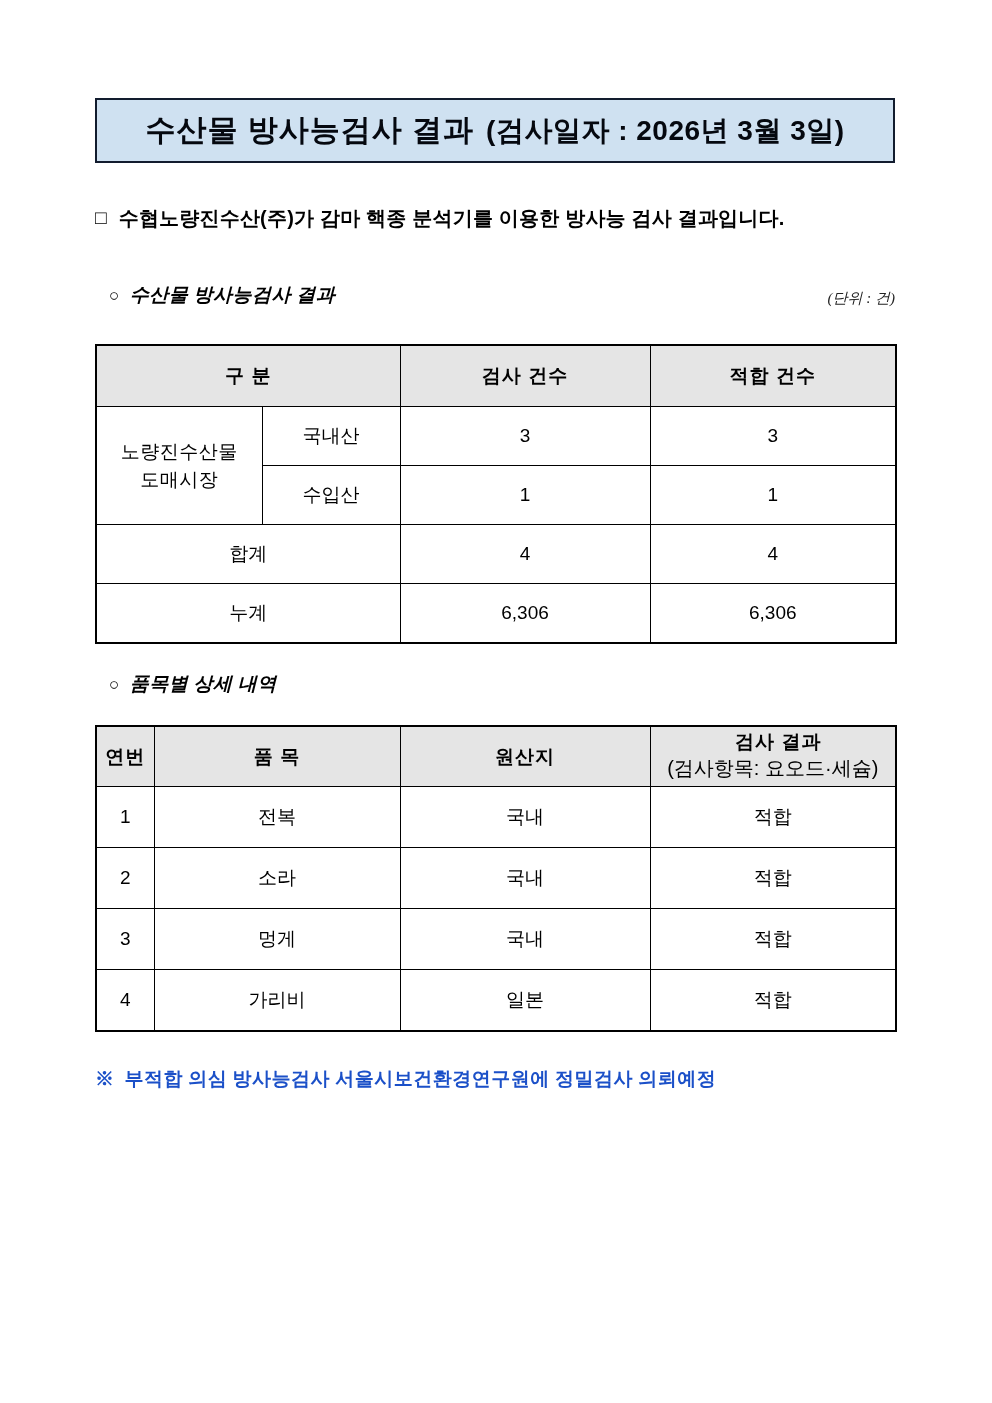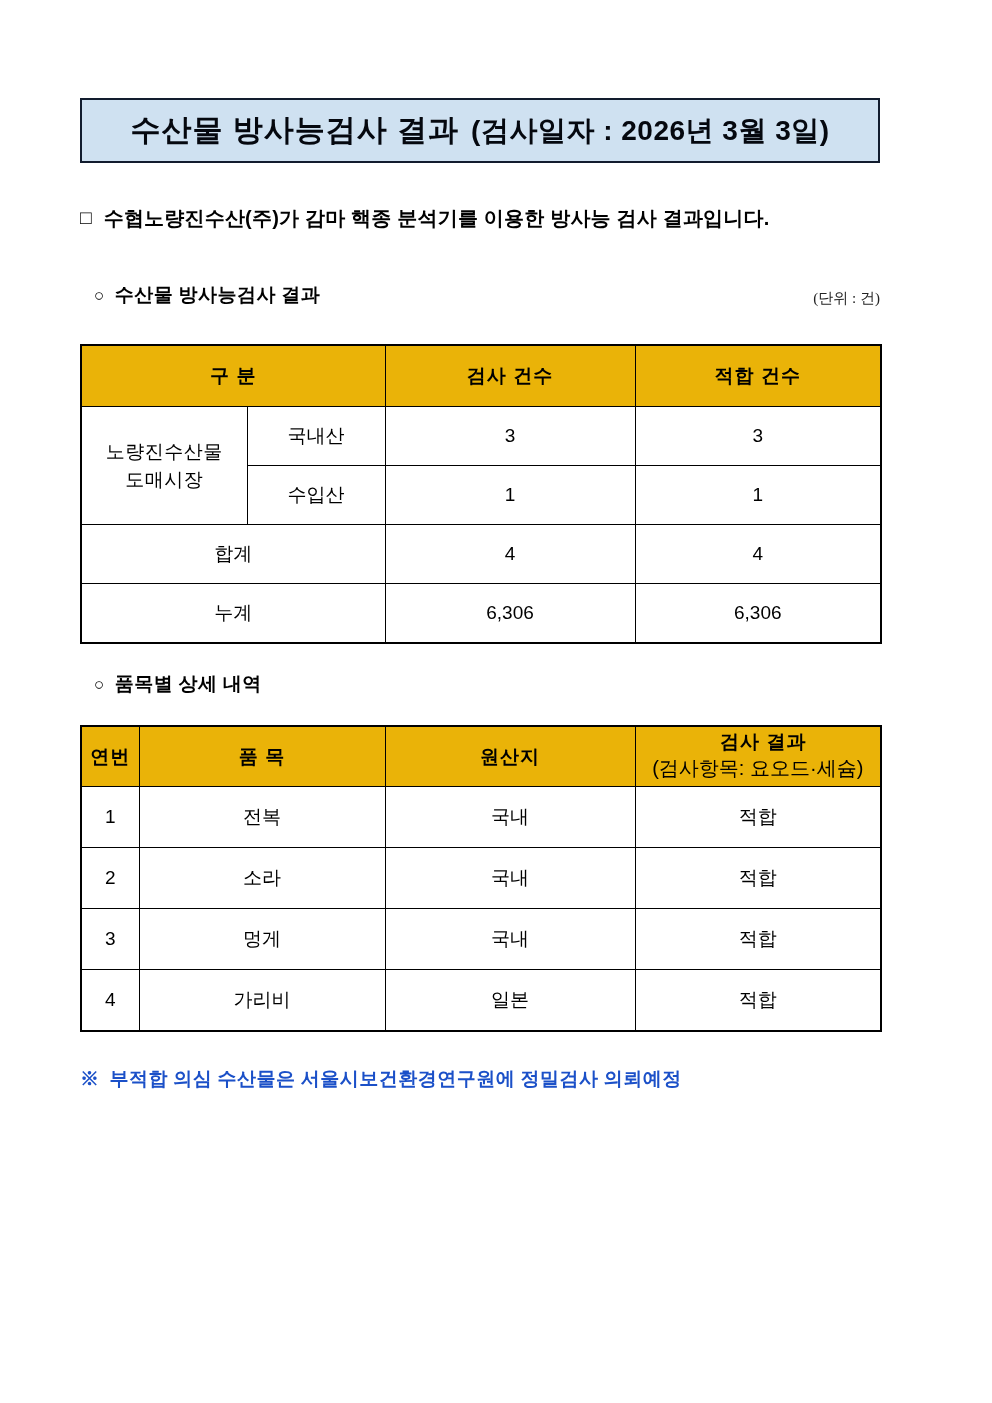--- a/index.html
+++ b/index.html
@@ -7,21 +7,21 @@
     position: relative;
     width: 992px;
     height: 1403px;
     background: #ffffff;
     font-family: "Liberation Sans", sans-serif;
     color: #000000;
     overflow: hidden;
   }
   .content {
     position: absolute;
-    left: 80px;
+    left: 95px;
     top: 0;
     width: 800px;
   }
   
   .title-box {
     box-sizing: border-box;
     margin-top: 98px;
     width: 800px;
     height: 65px;
     background: #cfe1f1;
@@ -55,20 +55,21 @@
     gap: 12px;
   }
   .intro-marker { font-size: 19px; font-weight: 400; position: relative; top: -1px; }
   
   .section-head {
     margin-top: 50px;
     display: flex;
     justify-content: space-between;
     align-items: flex-end;
     font-family: "Liberation Serif", serif;
+    font-style: italic;
   }
   .section-head.second { margin-top: 27px; }
   .sec-title {
     font-size: 19px;
     font-weight: 700;
     letter-spacing: 0.5px;
     padding-left: 14px;
   }
   .sec-marker { font-weight: 400; margin-right: 10px; font-size: 17px; }
   .unit-note {
@@ -86,21 +87,21 @@
   table.doc-table.detail { margin-top: 28px; border-radius: 29px; }
   table.doc-table th, table.doc-table td {
     border: 1.5px solid #000000;
     text-align: center;
     vertical-align: middle;
     font-size: 19px;
     padding: 0;
   }
   table.doc-table { border: 2px solid #000000; }
   table.doc-table th {
-    background: #eab308;
+    background: #e5e5e5;
     font-weight: 700;
     letter-spacing: 1px;
   }
   .summary th { height: 60px; }
   .summary td { height: 58px; }
   .detail th { height: 59px; }
   .detail td { height: 60px; }
   .market-cell span { display: block; line-height: 1.45; letter-spacing: 0.5px; }
   .result-sub {
     display: block;
@@ -227,17 +228,17 @@
         <td>4</td>
         <td>가리비</td>
         <td>일본</td>
         <td>적합</td>
       </tr>
     </tbody>
       </table>
 
     <div class="footnote">
       <span>※</span>
-      <span>부적합 의심 수산물은 서울시보건환경연구원에 정밀검사 의뢰예정</span>
+      <span>부적합 의심 방사능검사 서울시보건환경연구원에 정밀검사 의뢰예정</span>
     </div>
 
   </div>
 </div>
 
 </body></html>

